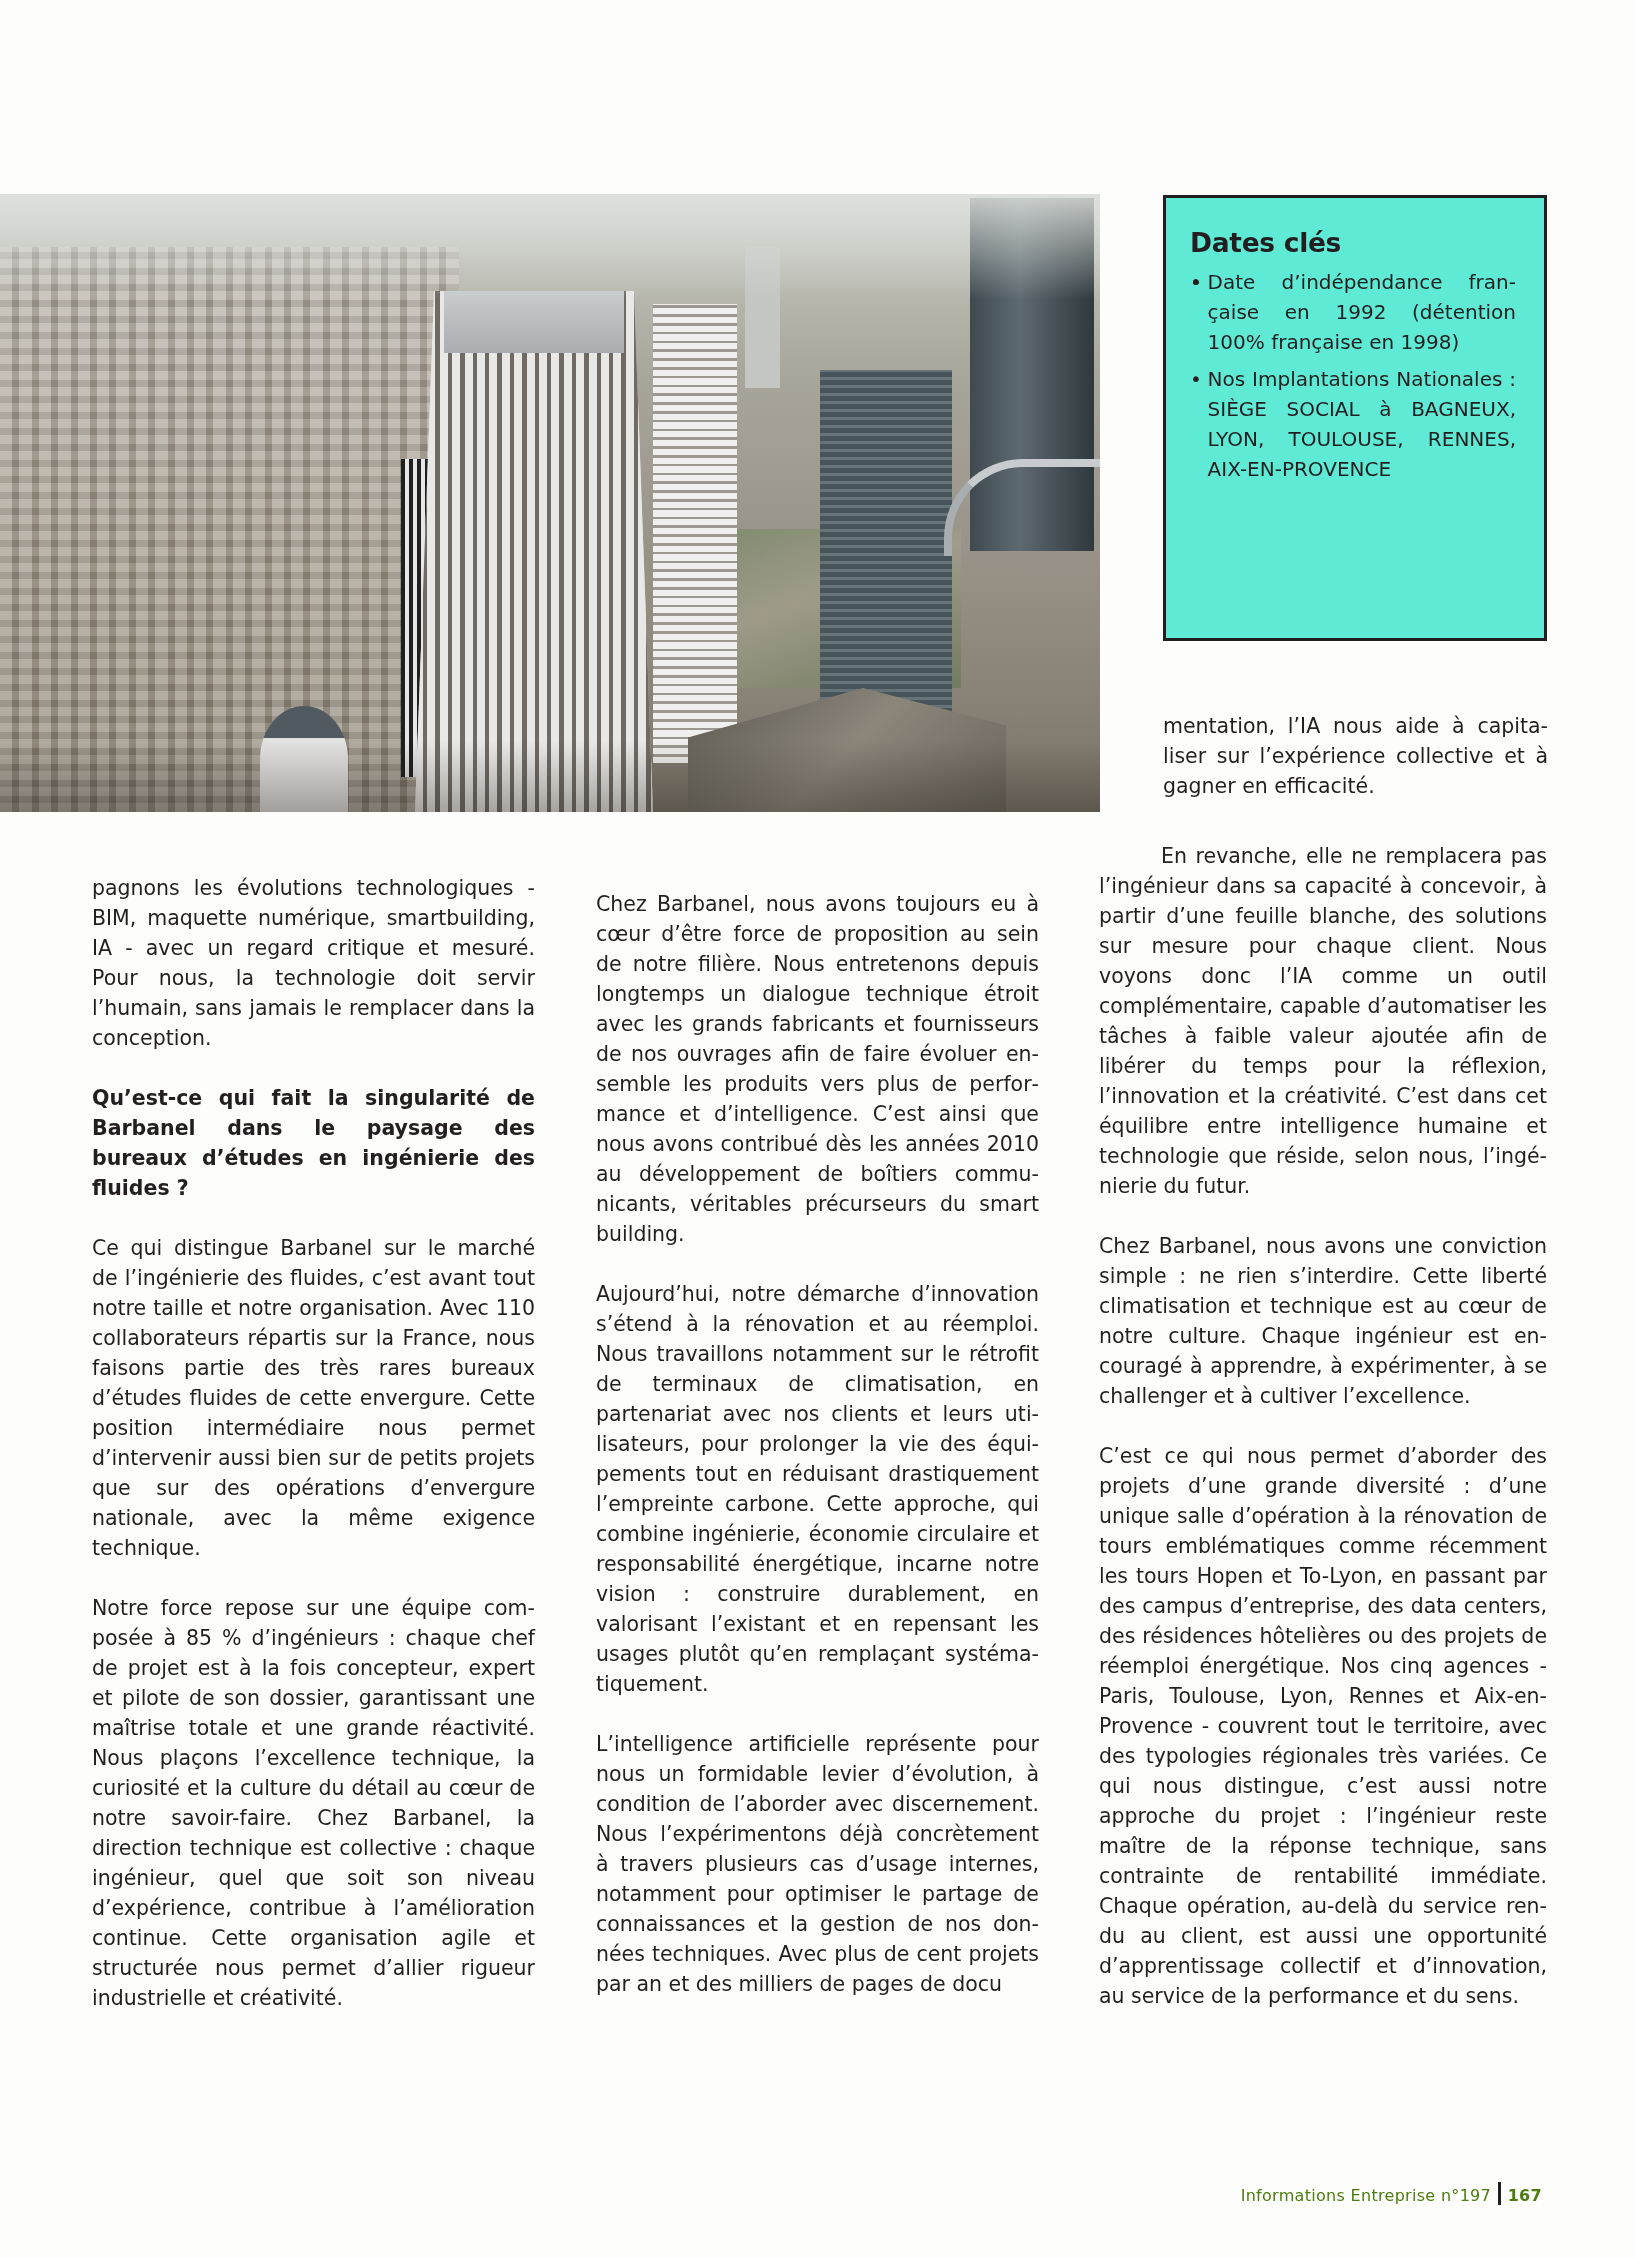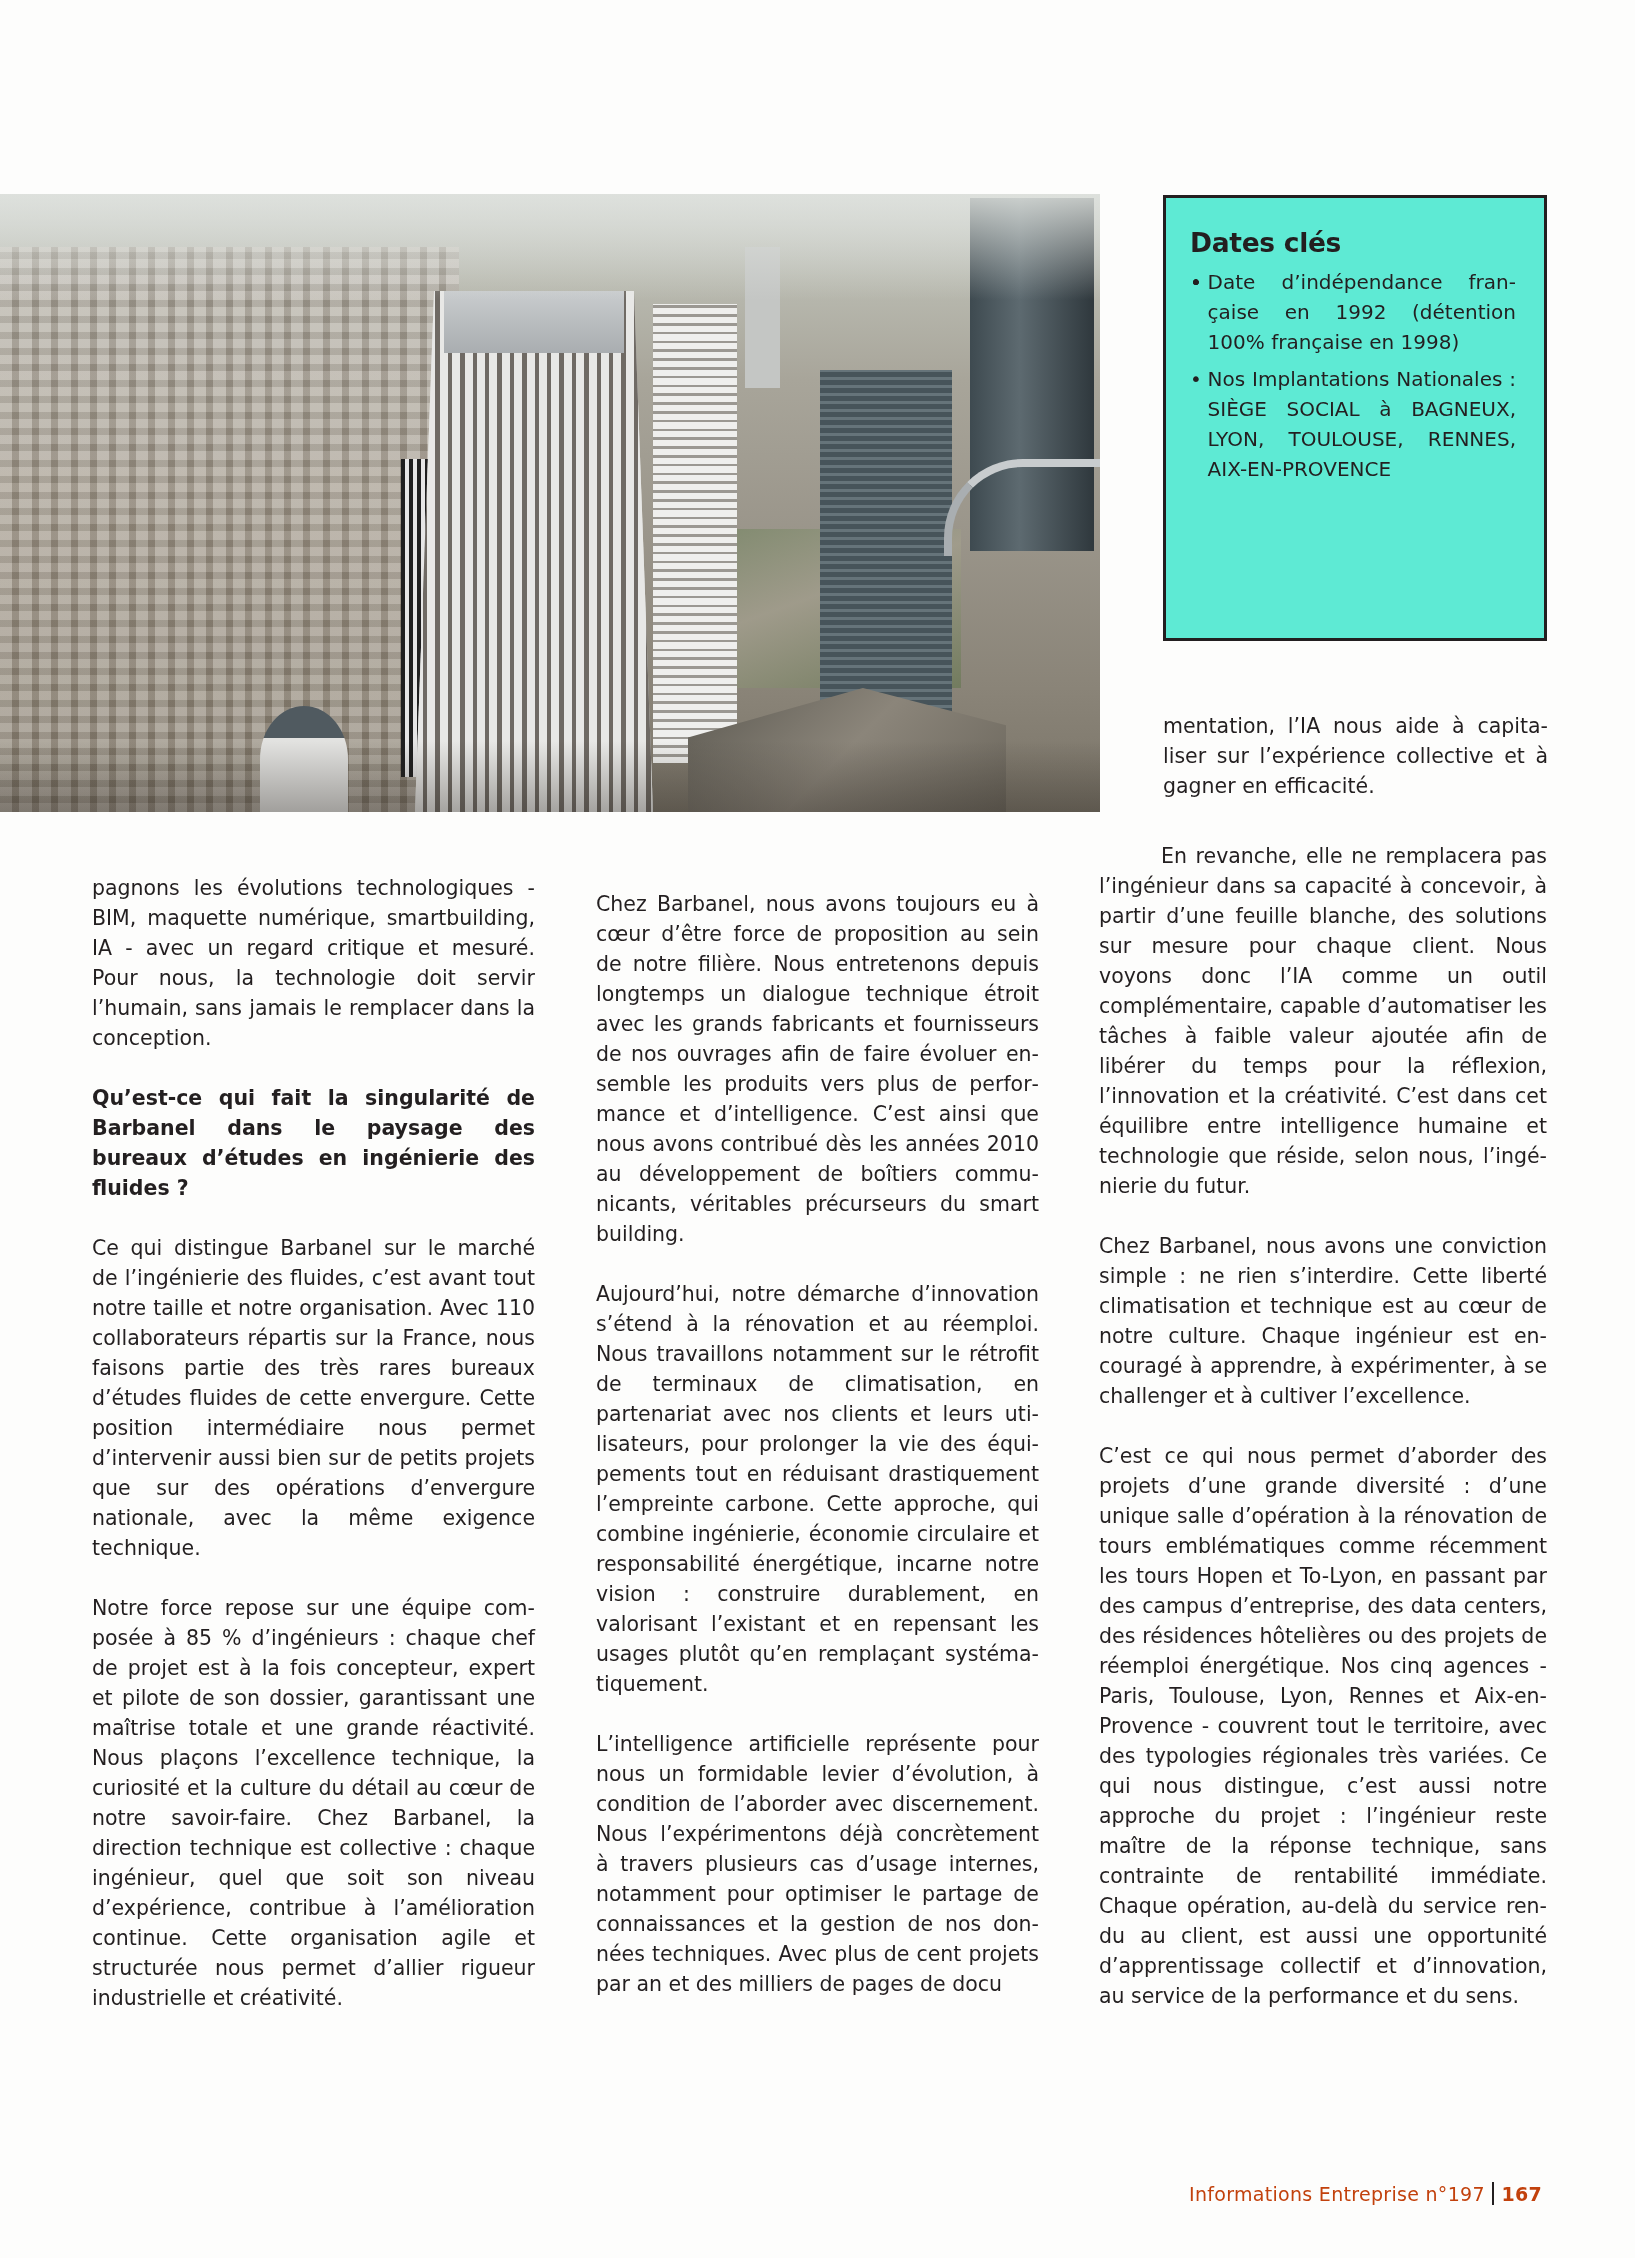--- a/index.html
+++ b/index.html
@@ -67,22 +67,22 @@
     hyphens: manual; }
   .col p { margin-bottom: 30px; }
   .col p.q { font-weight: bold; }
   .col1 { left: 92px; top: 873px; width: 443px; }
   .col2 { left: 596px; top: 873px; width: 443px; margin-top: 16px; }
   .col3-top { left: 1163px; top: 711px; width: 385px; }
   .col3 { left: 1099px; top: 841px; width: 448px; }
   .col3 p.indent { text-indent: 62px; }
 
   
-  .footer { position: absolute; right: 94px; top: 2182px; font-size: 19px; line-height: 25px;
-    color: #c2410c; white-space: nowrap; letter-spacing: 0.3px; }
+  .footer { position: absolute; right: 94px; top: 2182px; font-size: 16px; line-height: 25px;
+    color: #4d7c0f; white-space: nowrap; letter-spacing: 0.3px; }
   .footer .sep { display: inline-block; width: 2.6px; height: 23px; background: #231f20;
     vertical-align: -4.4px; margin: 0 7px 0 7px; }
   .footer .pg { font-weight: bold; }
 </style>
 </head>
 <body>
 
 <div class="photo">
   <div class="blk grid-l"></div>
   <div class="blk plaza"></div>

